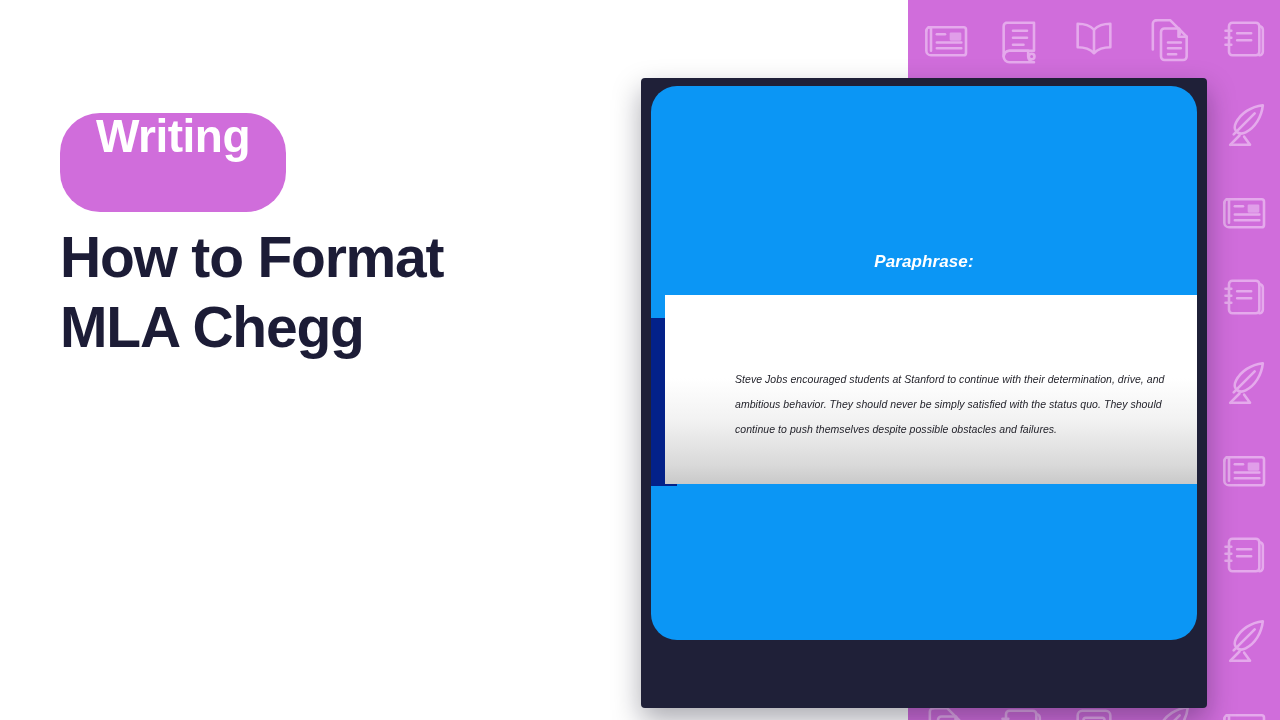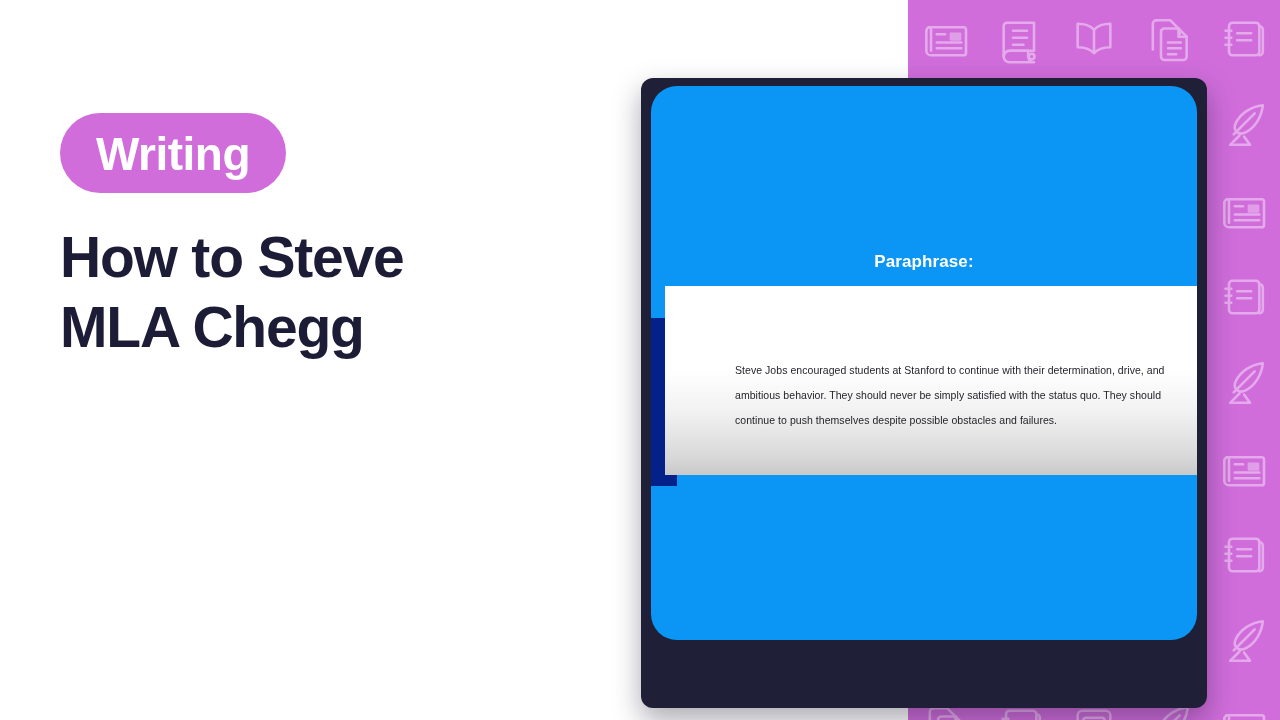--- a/index.html
+++ b/index.html
@@ -26,27 +26,27 @@
     left: 0;
     top: 0;
     width: 900px;
     height: 720px;
   }
 
   .category-pill {
     position: absolute;
     left: 60px;
     top: 113px;
-    height: 80px;
+    height: 99px;
     border-radius: 40px;
     background: #d06ddb;
     display: flex;
-    align-items: flex-end;
+    align-items: flex-start;
     justify-content: center;
-    padding: 16px 36px;
+    padding: 0 36px;
     box-sizing: border-box;
   }
   .category-pill-label {
     color: #ffffff;
     font-size: 46px;
     font-weight: bold;
     letter-spacing: -0.5px;
     line-height: 1;
     font-family: "Liberation Sans", sans-serif;
   }
@@ -106,22 +106,23 @@
   .pattern-icon svg { display: block; width: 100%; height: 100%; }
 
   
   .device {
     position: absolute;
     left: 641px;
     top: 78px;
     width: 566px;
     height: 630px;
     background: #1f2038;
-    border-radius: 12px;
+    border-radius: 4px;
     box-shadow: 0 12px 28px rgba(10,10,30,0.34);
+    font-style: italic;
   }
   .device-screen {
     position: absolute;
     left: 10px;
     top: 8px;
     width: 546px;
     height: 554px;
     background: #0b96f5;
     border-radius: 26px;
     overflow: hidden;
@@ -146,21 +147,21 @@
     left: 0px;
     top: 232px;
     width: 26px;
     height: 168px;
     background: #032189;
   }
 
   .doc-card {
     position: absolute;
     left: 14px;
-    top: 200px;
+    top: 209px;
     width: 532px;
     height: 189px;
     background: linear-gradient(to bottom, #ffffff 0%, #ffffff 44%, #f2f2f2 66%, #d9d9d9 90%, #c9c9c9 100%);
   }
   .doc-text {
     position: absolute;
     left: 70px;
     top: 72px;
     width: 432px;
     color: #23232b;
@@ -185,21 +186,21 @@
 
 <div id="stage">
 
   <div class="left-panel">
 
     <div class="category-pill">
       <span class="category-pill-label">Writing</span>
     </div>
 
     <div class="headline">
-      <span class="headline-line">How to Steve</span>
+      <span class="headline-line">How to Format</span>
       <span class="headline-line">MLA Chegg</span>
     </div>
 
   </div>
 
   <div class="pattern-panel">
     <div class="pattern-grid" id="pattern-grid">
         <span class="pattern-icon">
           <svg viewBox="0 0 48 48">
             <path d="M10 14h30a2 2 0 0 1 2 2v20a2 2 0 0 1-2 2H12a4 4 0 0 1-4-4V17" fill="none" stroke="#f2d0f7" stroke-width="2.2" stroke-linecap="round" stroke-linejoin="round"></path>

